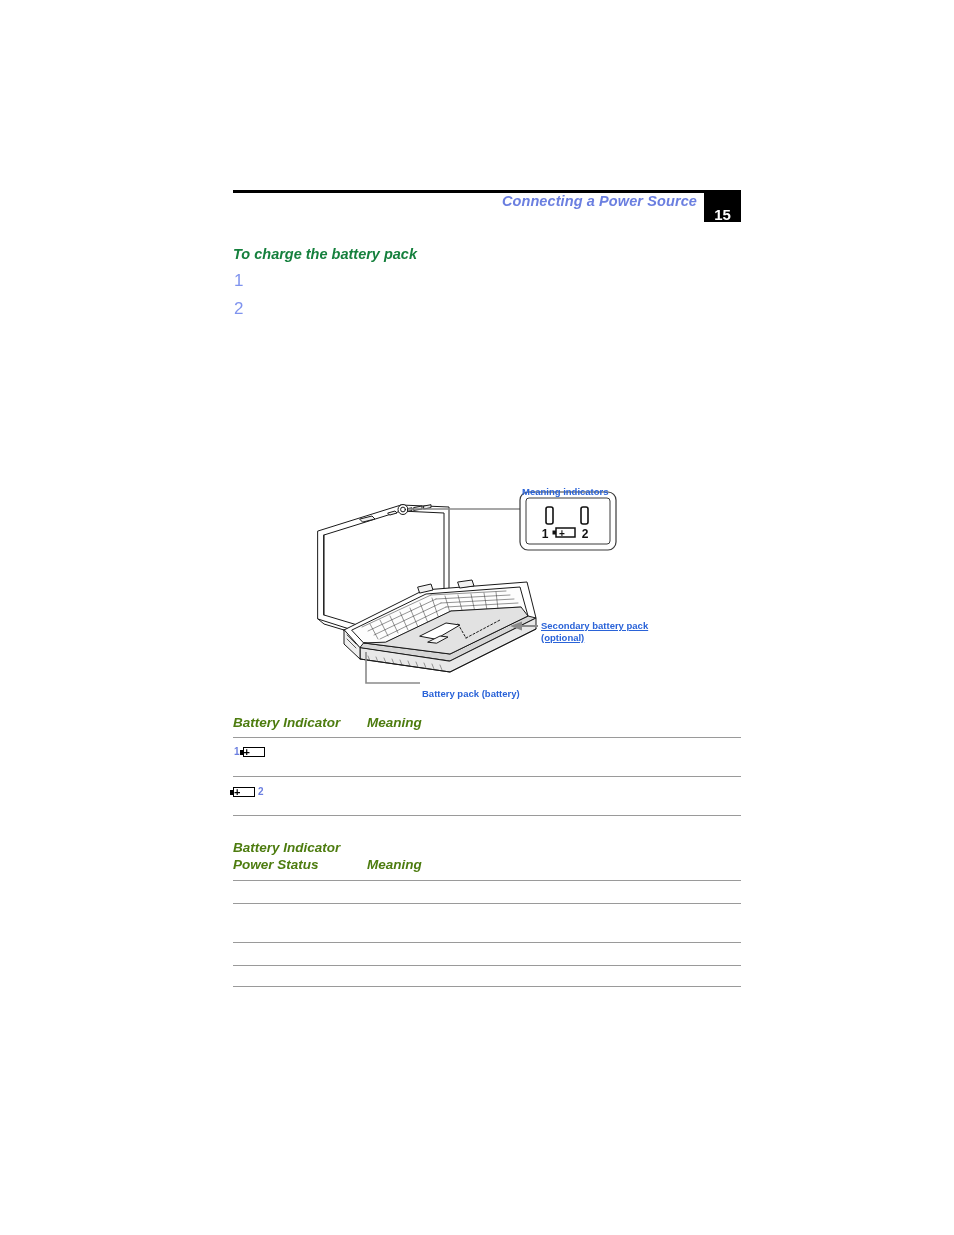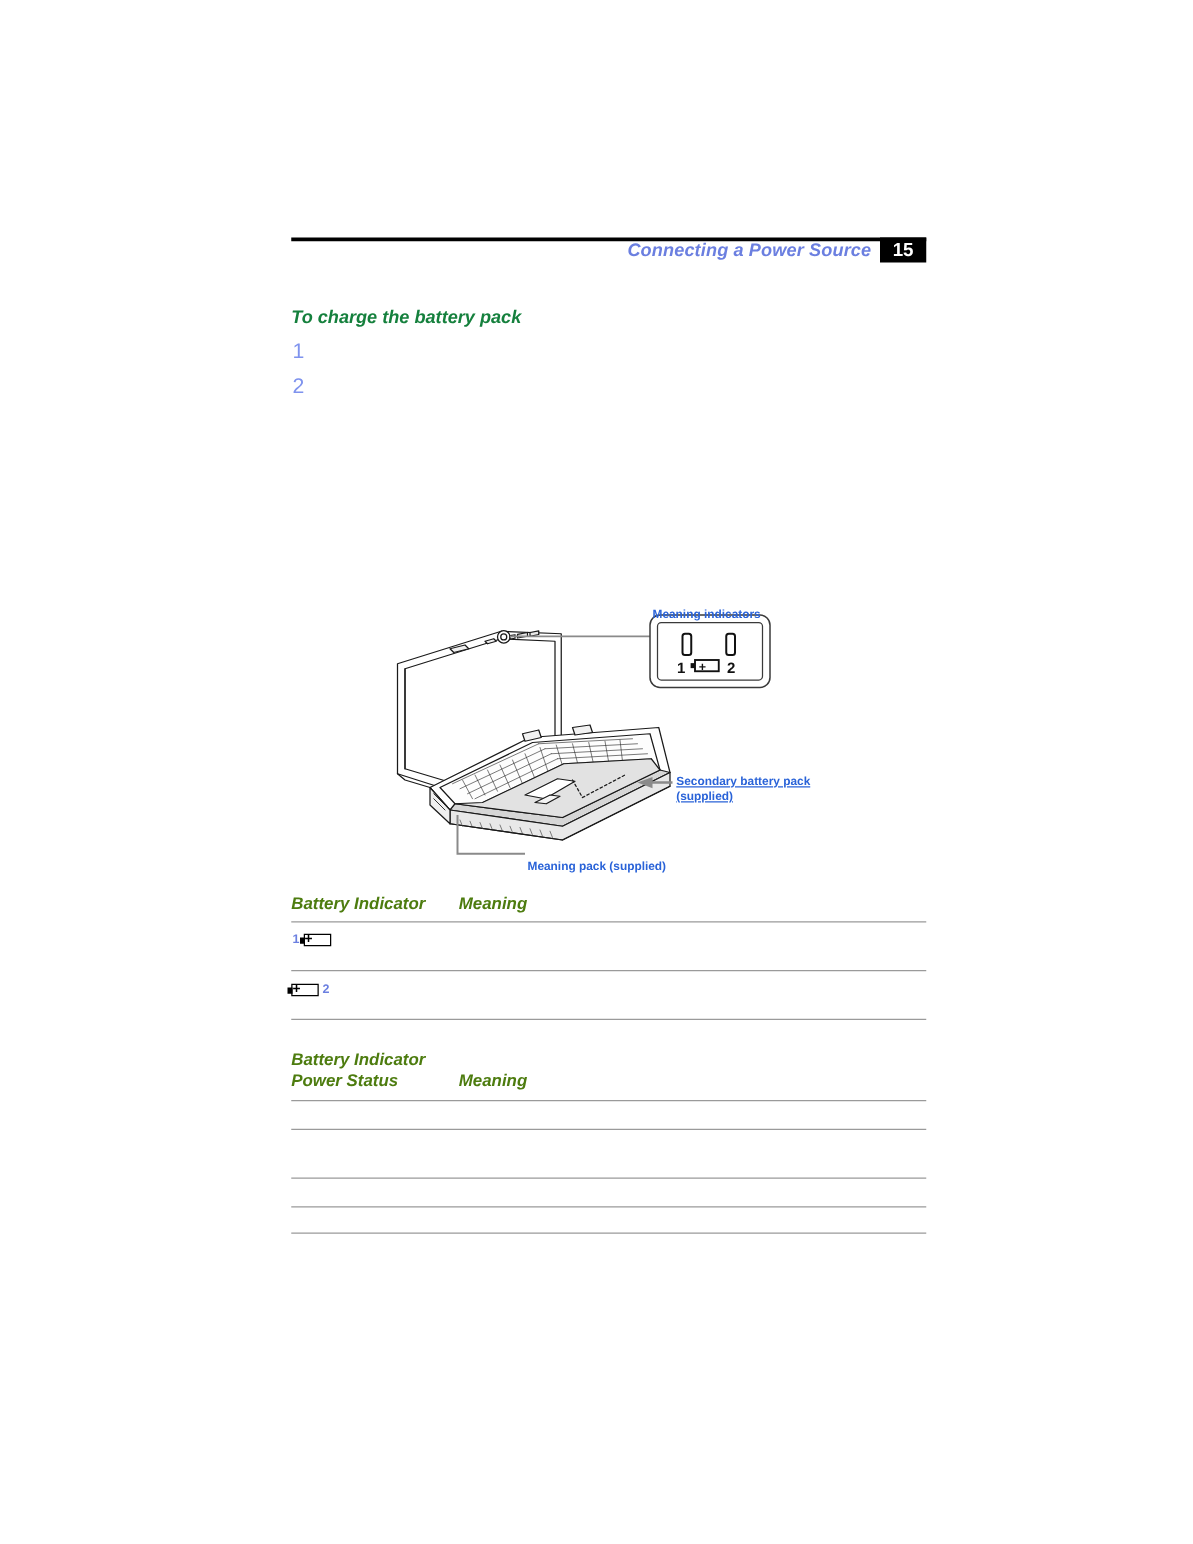--- a/index.html
+++ b/index.html
@@ -38,24 +38,24 @@
     font-weight: bold;
     color: #6b7fe0;
     letter-spacing: 0.1px;
     white-space: nowrap;
   }
   .page-number-box {
     position: absolute;
     left: 704px;
     top: 190px;
     width: 37px;
-    height: 20px;
+    height: 32px;
     background: #000000;
     display: flex;
-    align-items: center;
+    align-items: flex-end;
     justify-content: center;
   }
   .page-number-box span {
     color: #ffffff;
     font-size: 15px;
     font-weight: bold;
     line-height: 1;
   }
 
   
@@ -300,22 +300,22 @@
       <g>
         <path d="M238 148 L218 148" stroke="#8a8a8a" stroke-width="2" fill="none"></path>
         <path d="M210 148 L222 143.5 L222 152.5 Z" fill="#8a8a8a"></path>
       </g>
 
       <path d="M66 174 L66 205 L120 205" stroke="#8a8a8a" stroke-width="1.6" fill="none"></path>
     </svg>
   </div>
 
   <div class="fig-label lbl-battery-indicators">Meaning indicators</div>
-  <div class="fig-label lbl-secondary"><span>Secondary battery pack</span><br><span>(supplied)</span></div>
-  <div class="fig-label lbl-supplied">Meaning pack (supplied)</div>
+  <div class="fig-label lbl-secondary"><span>Secondary battery pack</span><br><span>(optional)</span></div>
+  <div class="fig-label lbl-supplied">Battery pack (battery)</div>
 
   <div class="tbl-head-cell t1-h-ind">Battery Indicator</div>
   <div class="tbl-head-cell t1-h-mean">Meaning</div>
 
   <div class="tbl-rule t1-r0"></div>
   <div class="tbl-rule t1-r1"></div>
   <div class="tbl-rule t1-r2"></div>
 
   <div class="cell-batt cell-batt-1">
     <span class="batt-num">1</span>

